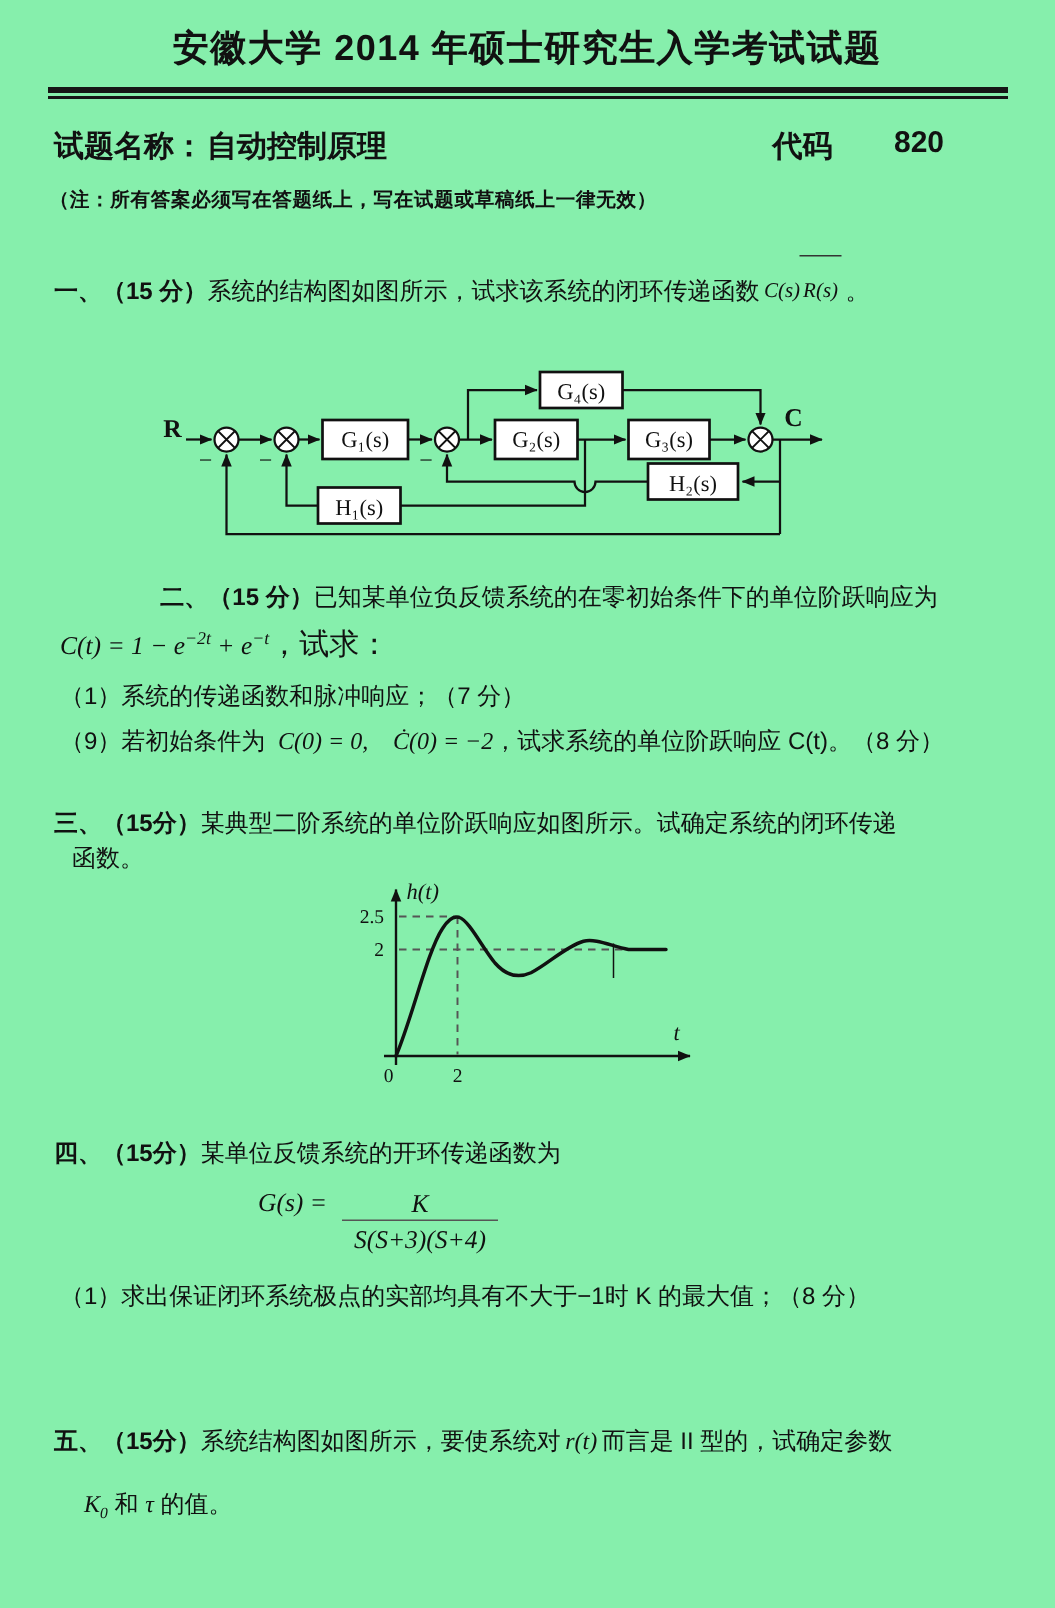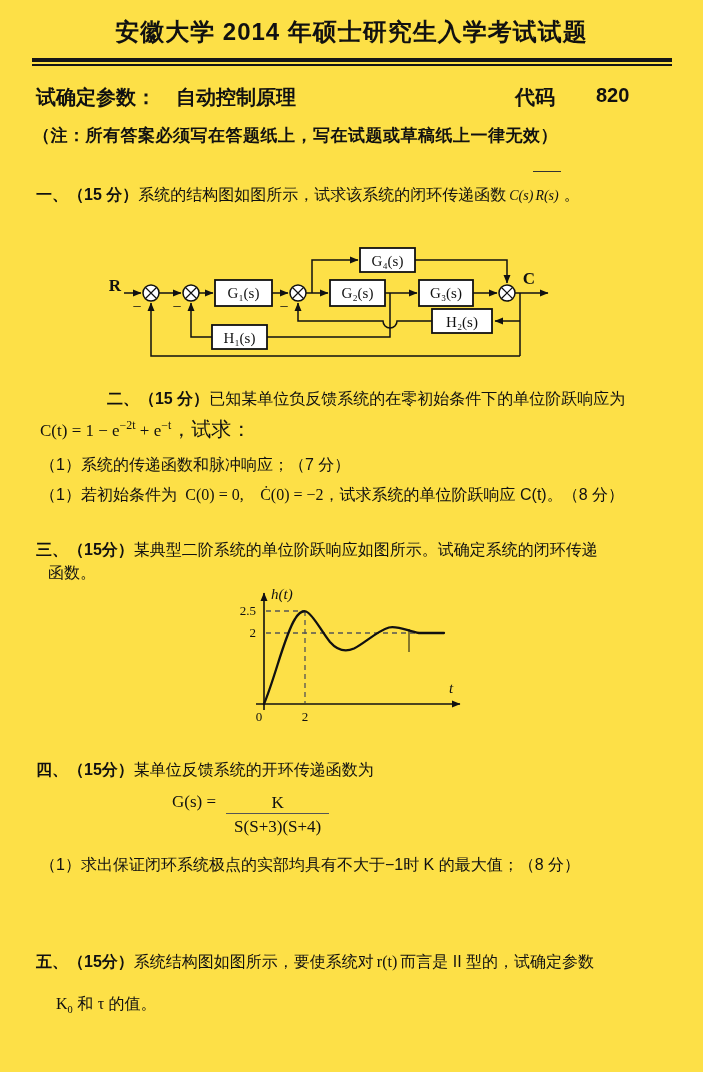--- a/index.html
+++ b/index.html
@@ -1,33 +1,33 @@
 <!DOCTYPE html>
 <html><head>
 <meta charset="utf-8">
 <style>
   html,body{margin:0;padding:0;background:#e8e8e8;}
   .page{
-    position:relative;width:703px;height:1072px;background:#fde047;
+    position:relative;width:703px;height:1072px;background:#86efac;
     font-family:"Liberation Sans","DejaVu Sans",sans-serif;color:#111;
     margin:0 auto;overflow:hidden;
   }
   .title{position:absolute;top:16px;left:0;width:100%;text-align:center;
     font-size:24px;font-weight:bold;letter-spacing:1px;}
   .rule{position:absolute;top:58px;left:32px;width:640px;height:2px;
     border-top:4px solid #161616;border-bottom:2px solid #161616;}
   .subjrow{position:absolute;top:84px;left:36px;width:640px;
     font-size:20px;font-weight:bold;}
-  .subj-val{margin-left:20px;}
+  .subj-val{margin-left:2px;}
   .code-label{position:absolute;left:479px;top:0;}
   .code-val{position:absolute;left:560px;top:0;}
-  .note{position:absolute;top:124px;left:33px;font-size:17px;font-weight:bold;letter-spacing:0.5px;}
+  .note{position:absolute;top:124px;left:33px;font-size:13px;font-weight:bold;letter-spacing:0.5px;}
   .q{position:absolute;font-size:16px;line-height:1.45;}
   .qnum{font-weight:bold;}
-  .math{font-family:"Liberation Serif","DejaVu Serif",serif;}
+  .math{font-family:"Liberation Serif","DejaVu Serif",serif;font-style:italic;}
   sup{font-size:0.7em;}
   sub{font-size:0.65em;}
   .frac{display:inline-block;vertical-align:middle;text-align:center;
     font-family:"Liberation Serif","DejaVu Serif",serif;font-style:italic;
     font-size:14px;line-height:1.15;margin:0 3px;}
   .frac .den{border-top:1.5px solid #333;padding:16px 2px;}
   .formula{position:absolute;font-size:17px;}
   .bigfrac{display:inline-block;vertical-align:middle;text-align:center;line-height:1.25;}
   .bigfrac .den{border-top:1.6px solid #555;padding:2px 8px 0 8px;}
   .q4f{display:flex;align-items:flex-start;gap:10px;}
@@ -36,21 +36,21 @@
 </style>
 </head>
 <body>
 
 <div class="page">
 
   <div class="title">安徽大学 2014 年硕士研究生入学考试试题</div>
   <div class="rule"></div>
 
   <div class="subjrow">
-    <span>试确定参数：</span><span class="subj-val">自动控制原理</span>
+    <span>试题名称：</span><span class="subj-val">自动控制原理</span>
     <span class="code-label">代码</span>
     <span class="code-val">820</span>
   </div>
 
   <div class="note">（注：所有答案必须写在答题纸上，写在试题或草稿纸上一律无效）</div>
 
   <div class="q" style="top:183px;left:36px;width:660px;">
     <span class="qnum">一、（15 分）</span><span>系统的结构图如图所示，试求该系统的闭环传递函数</span><span class="frac"><span class="num">C(s)</span><span class="den">R(s)</span></span><span>。</span>
   </div>
 
@@ -114,21 +114,21 @@
   </svg>
 
   <div class="q" style="top:387px;left:36px;width:660px;text-align:center;">
     <span class="qnum">二、（15 分）</span><span>已知某单位负反馈系统的在零初始条件下的单位阶跃响应为</span>
   </div>
   <div class="formula" style="top:416px;left:40px;">
     <span class="math">C(t) = 1 − e</span><sup class="math">−2t</sup><span class="math"> + e</span><sup class="math">−t</sup><span style="font-size:20px">，试求：</span>
   </div>
   <div class="q" style="top:453px;left:40px;">（1）系统的传递函数和脉冲响应；（7 分）</div>
   <div class="q" style="top:483px;left:40px;width:660px;">
-    <span>（1）若初始条件为</span>
+    <span>（9）若初始条件为</span>
     <span class="math" style="margin-left:4px">C(0) = 0,</span>
     <span class="math" style="margin-left:12px">Ċ(0) = −2</span><span>，试求系统的单位阶跃响应 C(t)。（8 分）</span>
   </div>
 
   <div class="q" style="top:538px;left:36px;width:665px;">
     <span class="qnum">三、（15分）</span><span>某典型二阶系统的单位阶跃响应如图所示。试确定系统的闭环传递</span>
   </div>
   <div class="q" style="top:561px;left:48px;">函数。</div>
 
   <svg style="top:582px;left:228px;" width="252" height="152" viewBox="0 0 252 152">

